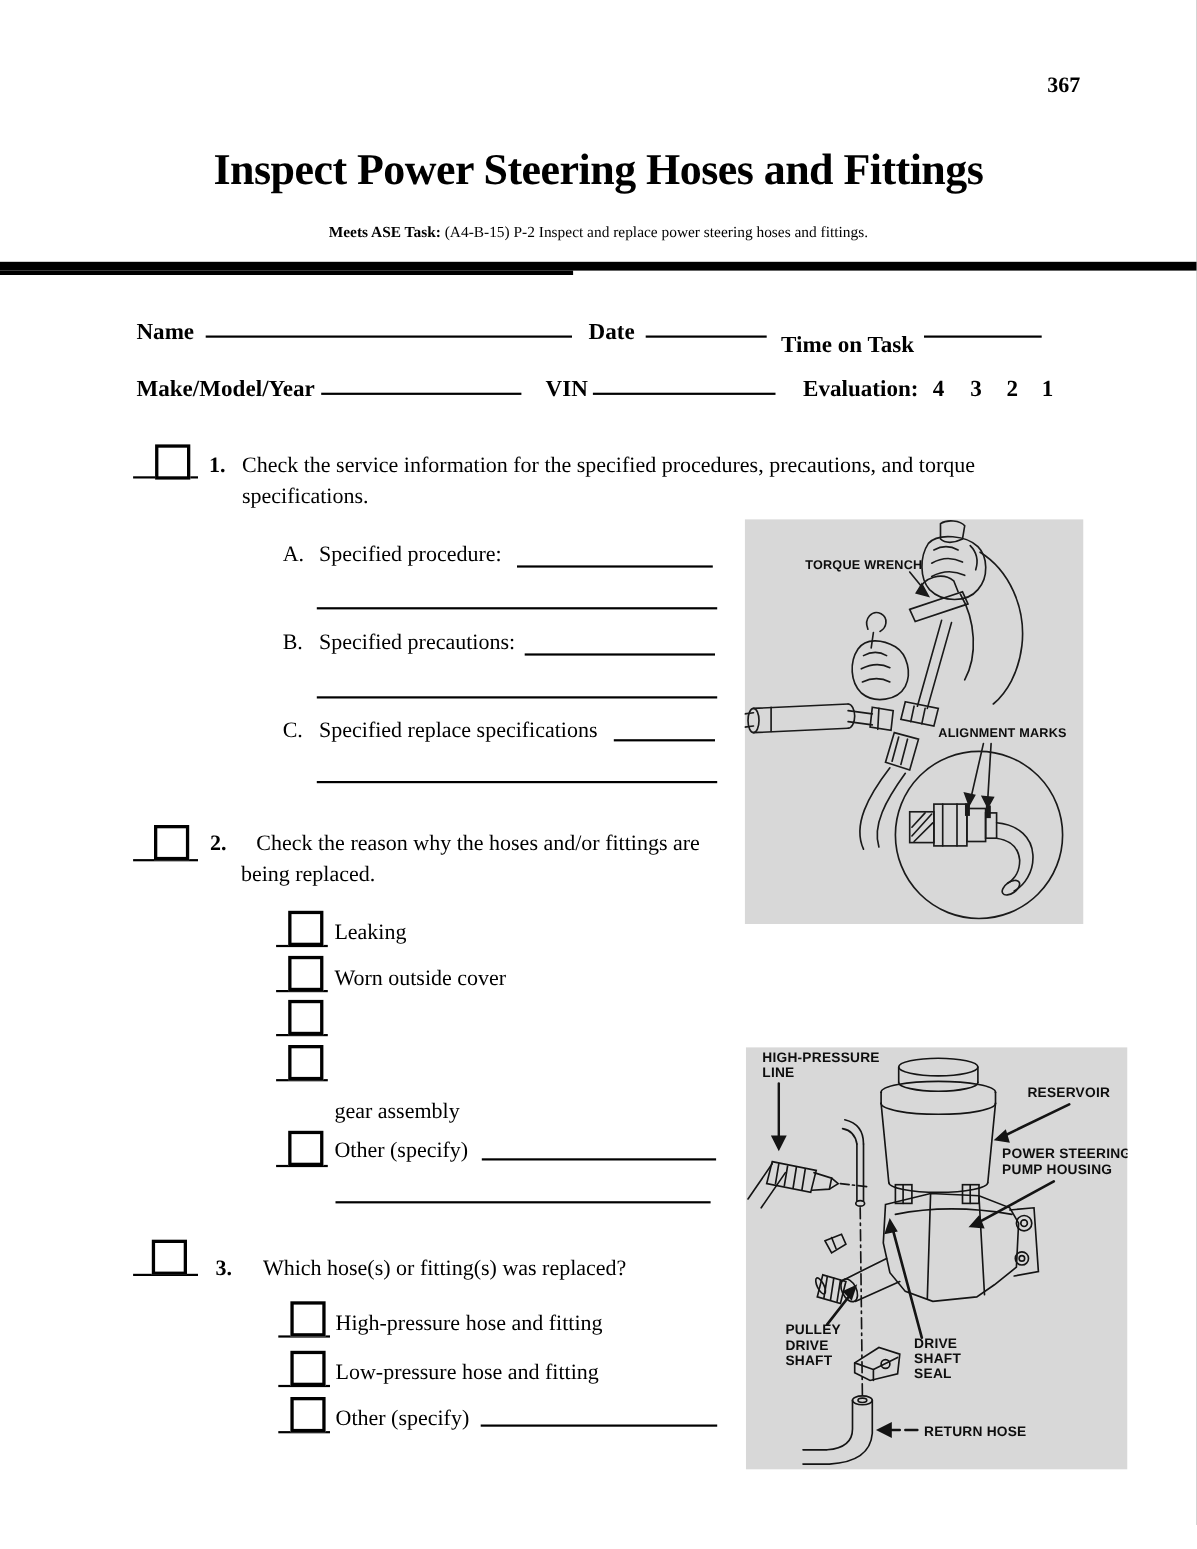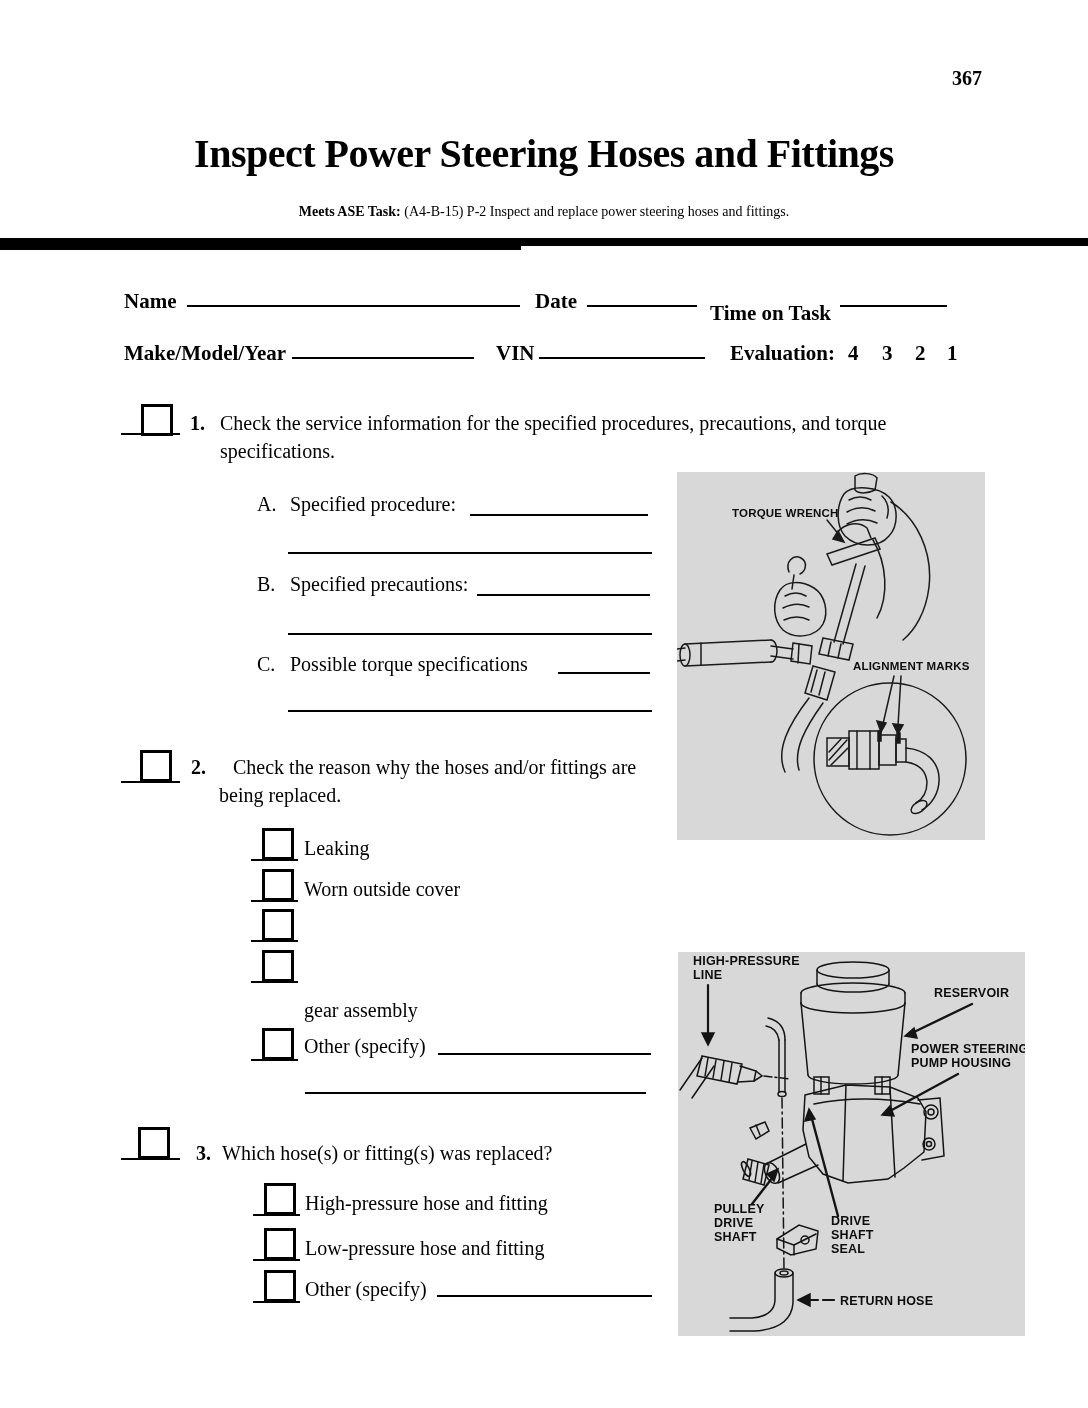--- a/index.html
+++ b/index.html
@@ -59,21 +59,21 @@
   <div class="abs t" style="left:290px;top:492px;">Specified procedure:</div>
   <div class="blank" style="left:470px;top:514px;width:178px;"></div>
   <div class="blank" style="left:288px;top:552px;width:364px;"></div>
 
   <div class="abs t" style="left:257px;top:572px;">B.</div>
   <div class="abs t" style="left:290px;top:572px;">Specified precautions:</div>
   <div class="blank" style="left:477px;top:594px;width:173px;"></div>
   <div class="blank" style="left:288px;top:633px;width:364px;"></div>
 
   <div class="abs t" style="left:257px;top:652px;">C.</div>
-  <div class="abs t" style="left:290px;top:652px;">Possible torque specifications</div>
+  <div class="abs t" style="left:290px;top:652px;">Specified replace specifications</div>
   <div class="blank" style="left:558px;top:672px;width:92px;"></div>
   <div class="blank" style="left:288px;top:710px;width:364px;"></div>
 
   <div class="boxline" style="left:121px;top:781px;width:59px;"></div>
   <div class="box" style="left:140px;top:750px;"></div>
   <div class="abs t b" style="left:191px;top:755px;">2.</div>
   <div class="abs t" style="left:233px;top:755px;">Check the reason why the hoses and/or fittings are</div>
   <div class="abs t" style="left:219px;top:783px;">being replaced.</div>
 
   <div class="boxline" style="left:251px;top:859px;width:47px;"></div>
@@ -93,21 +93,21 @@
 
   <div class="boxline" style="left:251px;top:1059px;width:47px;"></div>
   <div class="box" style="left:262px;top:1028px;"></div>
   <div class="abs t" style="left:304px;top:1034px;">Other (specify)</div>
   <div class="blank" style="left:438px;top:1053px;width:213px;"></div>
   <div class="blank" style="left:305px;top:1092px;width:341px;"></div>
 
   <div class="boxline" style="left:121px;top:1158px;width:59px;"></div>
   <div class="box" style="left:138px;top:1127px;"></div>
   <div class="abs t b" style="left:196px;top:1141px;">3.</div>
-  <div class="abs t" style="left:222px;top:1141px;">Which hose(s) or fitting(s) was replaced?</div>
+  <div class="abs t" style="left:239px;top:1141px;">Which hose(s) or fitting(s) was replaced?</div>
 
   <div class="boxline" style="left:253px;top:1214px;width:47px;"></div>
   <div class="box" style="left:264px;top:1183px;"></div>
   <div class="abs t" style="left:305px;top:1191px;">High-pressure hose and fitting</div>
 
   <div class="boxline" style="left:253px;top:1259px;width:47px;"></div>
   <div class="box" style="left:264px;top:1228px;"></div>
   <div class="abs t" style="left:305px;top:1236px;">Low-pressure hose and fitting</div>
 
   <div class="boxline" style="left:253px;top:1301px;width:47px;"></div>

